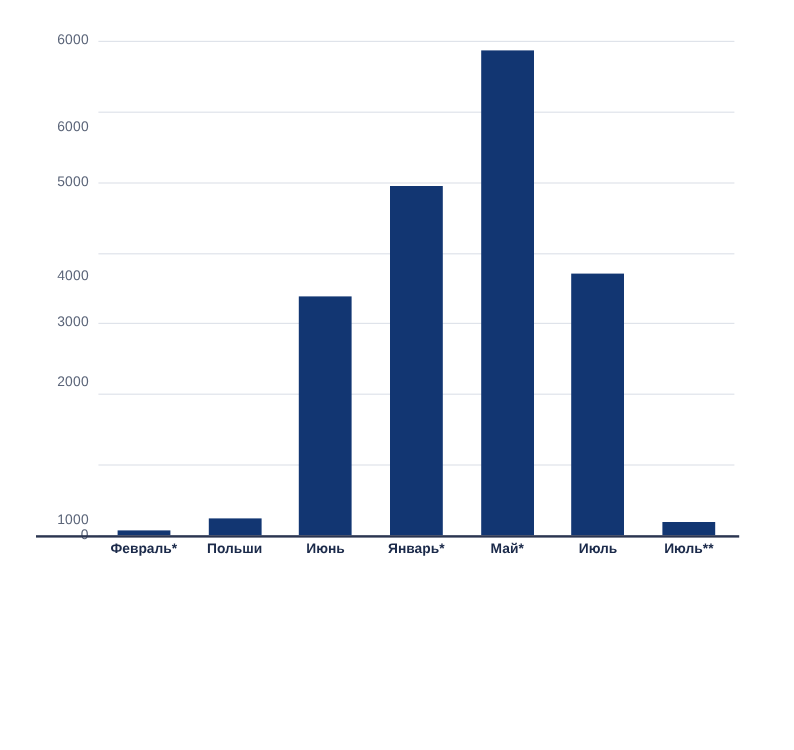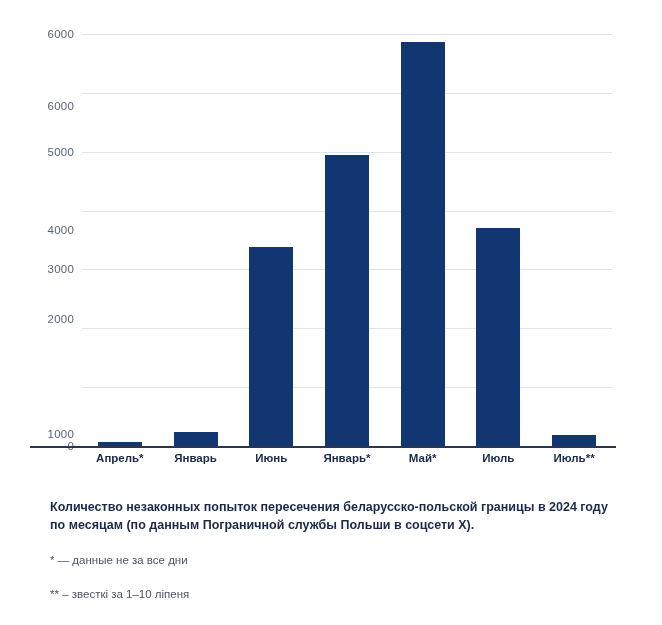--- a/index.html
+++ b/index.html
@@ -175,29 +175,24 @@
       <div class="ytick" style="top:176.57px;margin-top:19px;">4000</div>
       <div class="ytick" style="top:235.43px;">3000</div>
       <div class="ytick" style="top:285px;">2000</div>
       <div class="ytick" style="top:354px;margin-top:46px;">1000</div>
       <div class="ytick" style="top:412px;">0</div>
     </div>
 
     <div class="axis-line"></div>
 
     <div class="xlabels">
-      <div class="xlabel">Апрель*</div>
-      <div class="xlabel">Январь</div>
+      <div class="xlabel">Февраль*</div>
+      <div class="xlabel">Польши</div>
       <div class="xlabel">Июнь</div>
       <div class="xlabel">Январь*</div>
       <div class="xlabel">Май*</div>
       <div class="xlabel">Июль</div>
       <div class="xlabel">Июль**</div>
     </div>
   </div>
 
-  <div class="caption-block">
-    <p class="caption-main">Количество незаконных попыток пересечения беларусско-польской границы в 2024 году по месяцам (по данным Пограничной службы Польши в соцсети X).</p>
-    <p class="note">* — данные не за все дни</p>
-    <p class="note">** – звесткі за 1–10 ліпеня</p>
-  </div>
 
 </div>
 
 </body></html>

